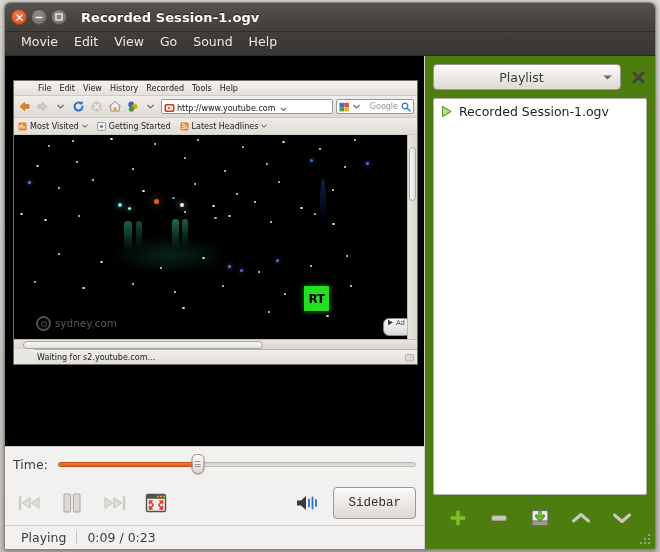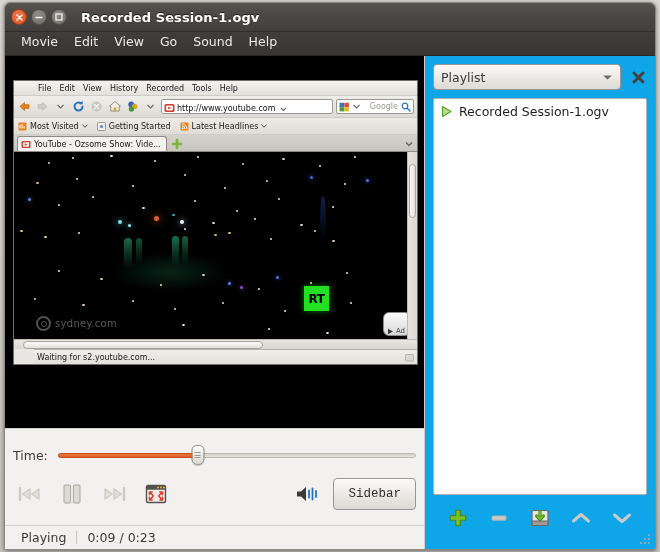--- a/index.html
+++ b/index.html
@@ -187,33 +187,33 @@
     display: flex; align-items: center; justify-content: center;
     box-shadow: 0 0 6px rgba(36,224,34,.55);
   }
   .rtlogo span {
     font-family: "DejaVu Sans", "Liberation Sans", sans-serif;
     font-weight: bold; font-size: 12px; color: #000;
     letter-spacing: -.5px; line-height: 1;
   }
   .adbtn {
     position: absolute; right: 6px; bottom: 3px;
-    height: 24px; padding: 0 5px 0 3px;
+    height: 18px; padding: 0 5px 0 3px;
     background: linear-gradient(#fbfbfb,#d8d8d8);
     border: 1px solid #8e8b86; border-radius: 6px;
-    display: flex; align-items: flex-end; gap: 2px;
+    display: flex; align-items: flex-start; gap: 2px;
     font-size: 7px; color: #444;
   }
 
   
   .controls {
     flex: 0 0 auto;
     background: #f2f1f0;
     border-top: 1px solid #d3d0cb;
-    padding: 9px 8px;
+    padding: 0 8px;
   }
   .timerow { display: flex; align-items: center; gap: 10px; height: 34px; }
   .timelabel { font-size: 12.5px; color: #3b3b3b; }
   .slider {
     flex: 1 1 auto; position: relative; height: 18px;
     display: flex; align-items: center;
   }
   .slider-track {
     position: absolute; left: 0; right: 0; height: 5px;
     background: linear-gradient(#d3d0cb,#e4e2de);
@@ -259,22 +259,22 @@
     border-top: 1px solid #d3d0cb;
     display: flex; align-items: center;
     font-size: 12.5px; color: #3b3b3b;
     padding-left: 16px; gap: 10px;
   }
   .sb-sep { width: 1px; height: 13px; background: #c9c6c1; }
 
   
   .sidebar {
     flex: 1 1 auto; display: flex; flex-direction: column;
-    background: #0ea5e9; border-left: 1px solid #d3d0cb;
-    padding: 8px 8px 8px 8px; min-width: 0;
+    background: #4d7c0f; border-left: 1px solid #d3d0cb;
+    padding: 8px 8px 8px 8px; min-width: 0; text-align: center;
   }
   .pl-head { display: flex; align-items: center; gap: 8px; margin-bottom: 8px; }
   .pl-combo {
     flex: 1 1 auto; height: 26px;
     background: linear-gradient(#fbfaf9,#dedad5);
     border: 1px solid #9a9792; border-radius: 4px;
     display: flex; align-items: center; padding: 0 7px;
     font-size: 12.5px; color: #3b3b3b;
     box-shadow: inset 0 1px 0 rgba(255,255,255,.85);
     min-width: 0;
@@ -461,38 +461,20 @@
                   <circle cx="2.6" cy="6.4" r=".9" fill="#fff"></circle>
                   <path d="M2 4 A3 3 0 0 1 5 7 M2 2 A5 5 0 0 1 7 7" stroke="#fff" stroke-width="1" fill="none"></path>
                 </svg>
                 <span>Latest Headlines</span>
                 <svg width="6" height="4" viewBox="0 0 6 4">
                     <path d="M0.5 0.8 L3 3.2 L5.5 0.8" stroke="#4b4845" stroke-width="1" fill="none"></path>
                   </svg>
               </div>
             </div>
 
-            <div class="ff-tabs">
-              <div class="ff-tab">
-                <svg width="10" height="9" viewBox="0 0 11 10">
-                  <rect x="0.5" y="1" width="10" height="8" rx="1.6" fill="#d33c30"></rect>
-                  <rect x="2" y="2.6" width="7" height="4.8" rx=".8" fill="#f2efe8"></rect>
-                  <path d="M4.2 3.7 L6.9 5 L4.2 6.3 Z" fill="#d33c30"></path>
-                </svg>
-                <span>YouTube - Ozsome Show: Vide...</span>
-              </div>
-              <div style="width:14px;height:14px;display:flex;align-items:center;justify-content:center">
-                <svg width="10" height="10" viewBox="0 0 10 10">
-                  <path d="M5 1 L5 9 M1 5 L9 5" stroke="#7cb442" stroke-width="2.6" stroke-linecap="square"></path>
-                </svg>
-              </div>
-              <svg width="8" height="6" viewBox="0 0 8 6" style="position:absolute;right:4px;bottom:4px">
-                <path d="M1 1.5 L4 4.5 L7 1.5" stroke="#5d5a56" stroke-width="1.2" fill="none"></path>
-              </svg>
-            </div>
 
             <div class="ff-content">
               <div class="scene">
                 <div class="lamp" style="left:34px;top:10px;width:2px;height:2px;background:#cfd8e8;"></div>
                 <div class="lamp" style="left:58px;top:5px;width:2px;height:2px;background:#e8e2d0;"></div>
                 <div class="lamp" style="left:96px;top:3px;width:3px;height:2px;background:#fff6d8;"></div>
                 <div class="lamp" style="left:140px;top:8px;width:2px;height:2px;background:#d8e4f2;"></div>
                 <div class="lamp" style="left:183px;top:4px;width:2px;height:2px;background:#f2e8c8;"></div>
                 <div class="lamp" style="left:228px;top:11px;width:2px;height:2px;background:#cfd8e8;"></div>
                 <div class="lamp" style="left:268px;top:6px;width:3px;height:2px;background:#efe6cc;"></div>

